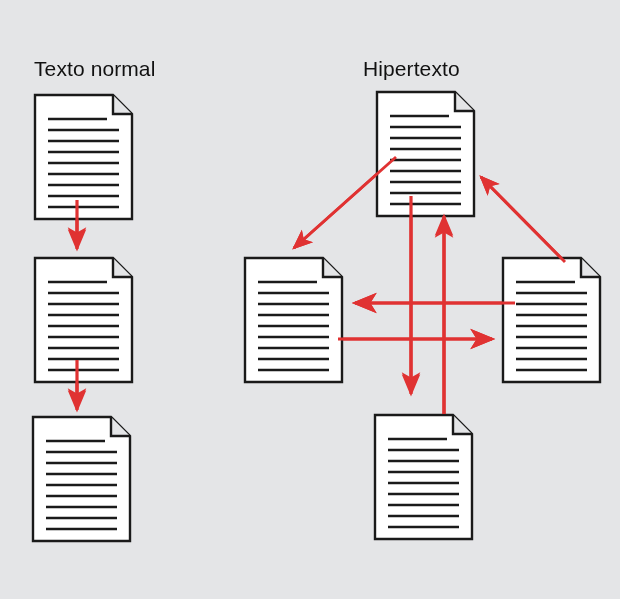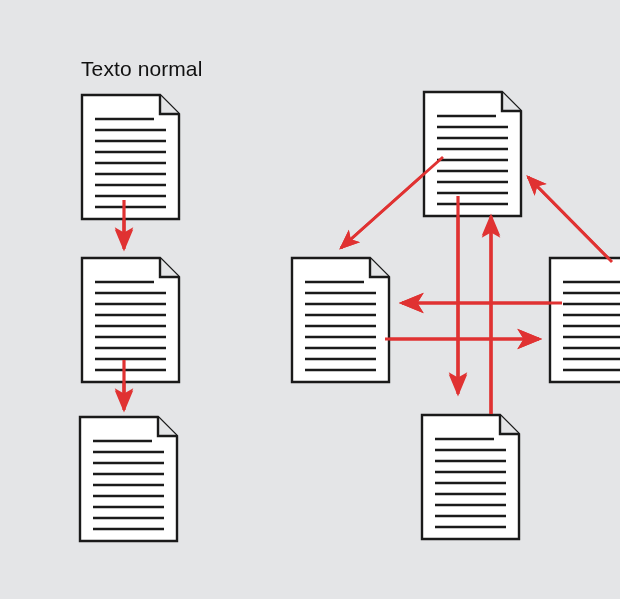--- a/index.html
+++ b/index.html
@@ -11,21 +11,20 @@
     height: 599px;
     background: #e4e5e7;
     font-family: "Liberation Sans", sans-serif;
     overflow: hidden;
   }
   .canvas {
     position: relative;
     width: 508px;
     height: 599px;
     background: #e4e5e7;
-    margin-left: 47px;
   }
   .diagram-svg {
     position: absolute;
     top: 0;
     left: 0;
     width: 620px;
     height: 599px;
     display: block;
   }
   .section-label {
@@ -45,20 +44,21 @@
     top: 57px;
   }
 </style>
 </head>
 <body>
 
 <div class="canvas">
 
   <span class="section-label" id="label-texto-normal">Texto normal</span>
 
+  <span class="section-label" id="label-hipertexto">Hipertexto</span>
 
   <svg class="diagram-svg" viewBox="0 0 620 599" xmlns="http://www.w3.org/2000/svg">
 
     <defs>
       <marker id="arrowhead" markerWidth="8" markerHeight="8" refX="6.4" refY="3.1" orient="auto" markerUnits="strokeWidth">
         <path d="M 0.2 0.2 L 7.2 3.1 L 0.2 6.0 L 1.9 3.1 Z" fill="#e03232"></path>
       </marker>
       <marker id="arrowhead-wide" markerWidth="9" markerHeight="9" refX="7.0" refY="3.4" orient="auto" markerUnits="strokeWidth">
         <path d="M 0.2 0.2 L 8.0 3.4 L 0.2 6.6 L 2.2 3.4 Z" fill="#e03232"></path>
       </marker>

